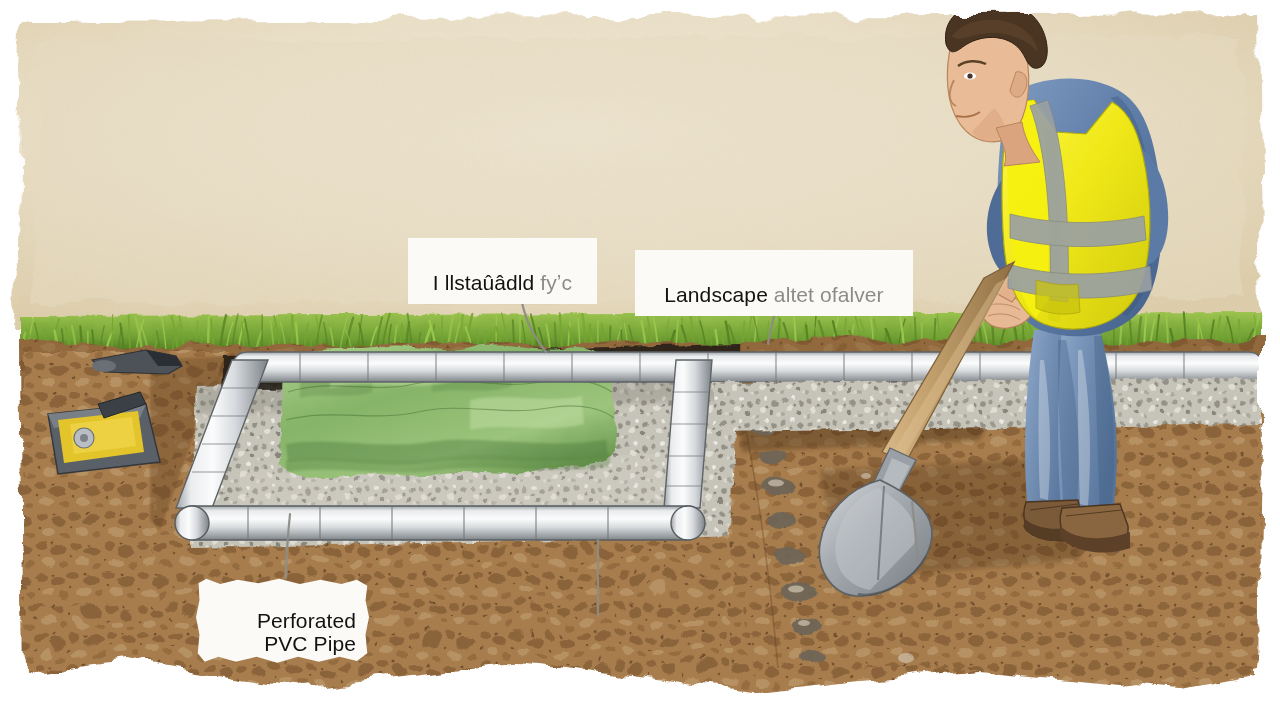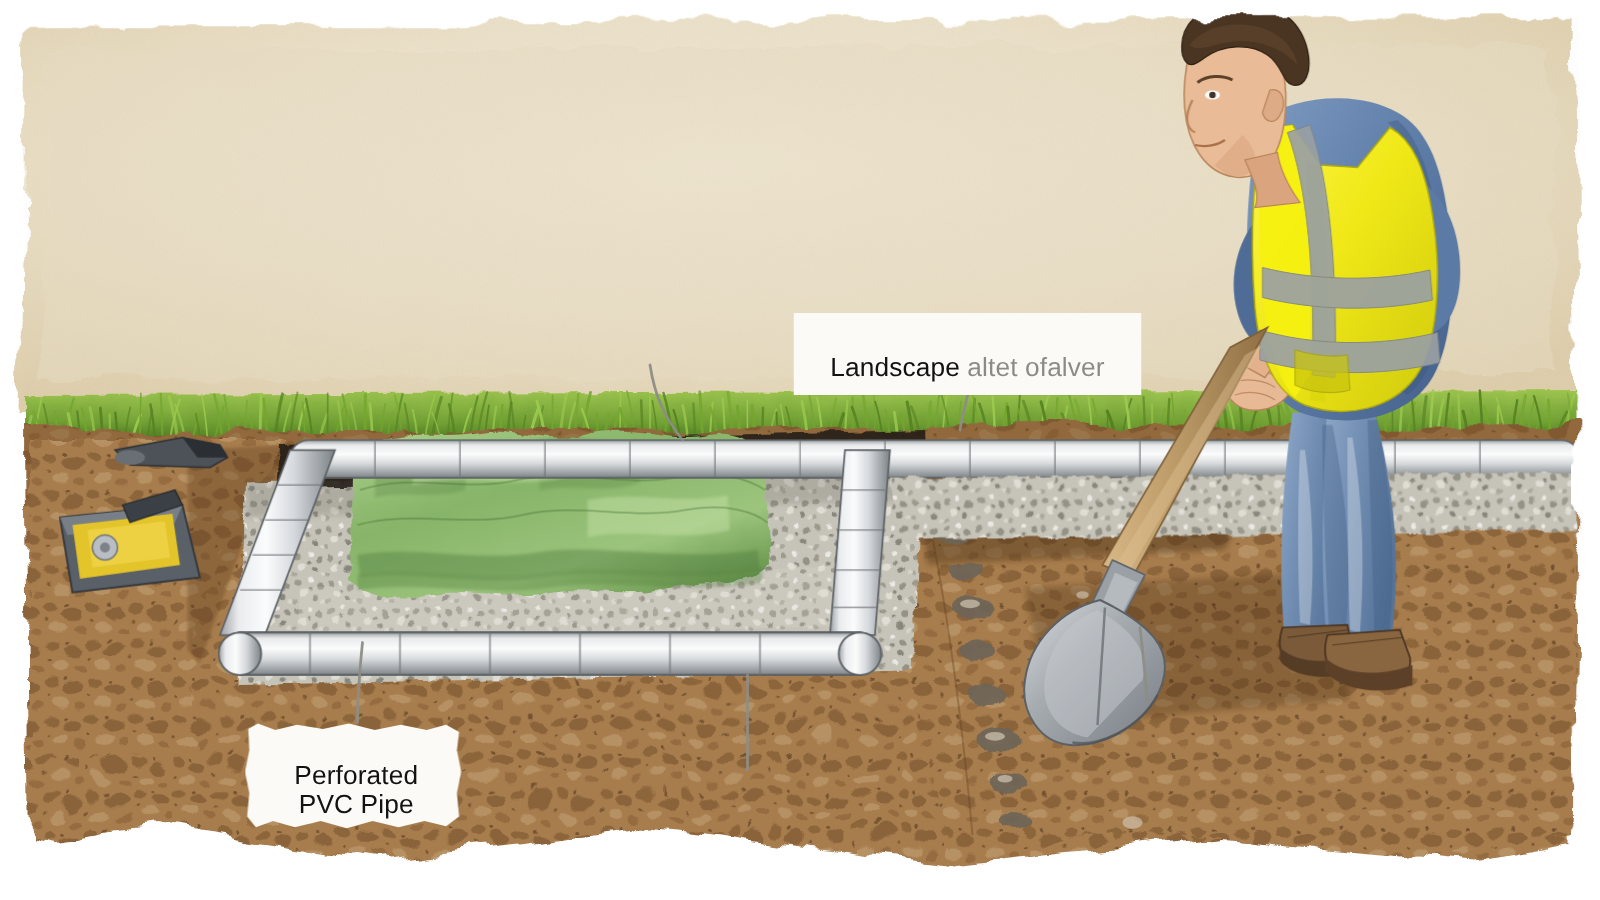--- a/index.html
+++ b/index.html
@@ -701,25 +701,28 @@
 
     <g stroke="#8d8d86" stroke-width="2.2" fill="none" stroke-linecap="round" opacity=".95">
       <path d="M520,292 C524,318 532,334 546,352"></path>
       <path d="M778,300 C774,318 770,330 768,344"></path>
       <path d="M286,578 C286,556 288,534 290,514"></path>
       <path d="M598,616 C598,590 598,562 598,540"></path>
       <path d="M918,562 C916,540 914,518 912,502"></path>
     </g>
   </svg>
 
+  <div class="label lbl-round" style="left:410px; top:240px; width:185px;">
+    <span>I llstaûâdld </span><span class="faded">fyʼc</span>
+  </div>
 
   <div class="label lbl-round" style="left:637px; top:252px; width:274px;">
     <span>Landscape </span><span class="faded">altet ofalver</span>
   </div>
 
-  <div class="label lbl-torn" style="left:196px; top:578px; width:173px; text-align:center; padding-left:18px;">
+  <div class="label lbl-torn" style="left:196px; top:578px; width:173px; text-align:right; padding-left:18px;">
     <span>Perforated
 PVC Pipe</span>
   </div>
 
 
 
 </div>
 
 </body></html>

